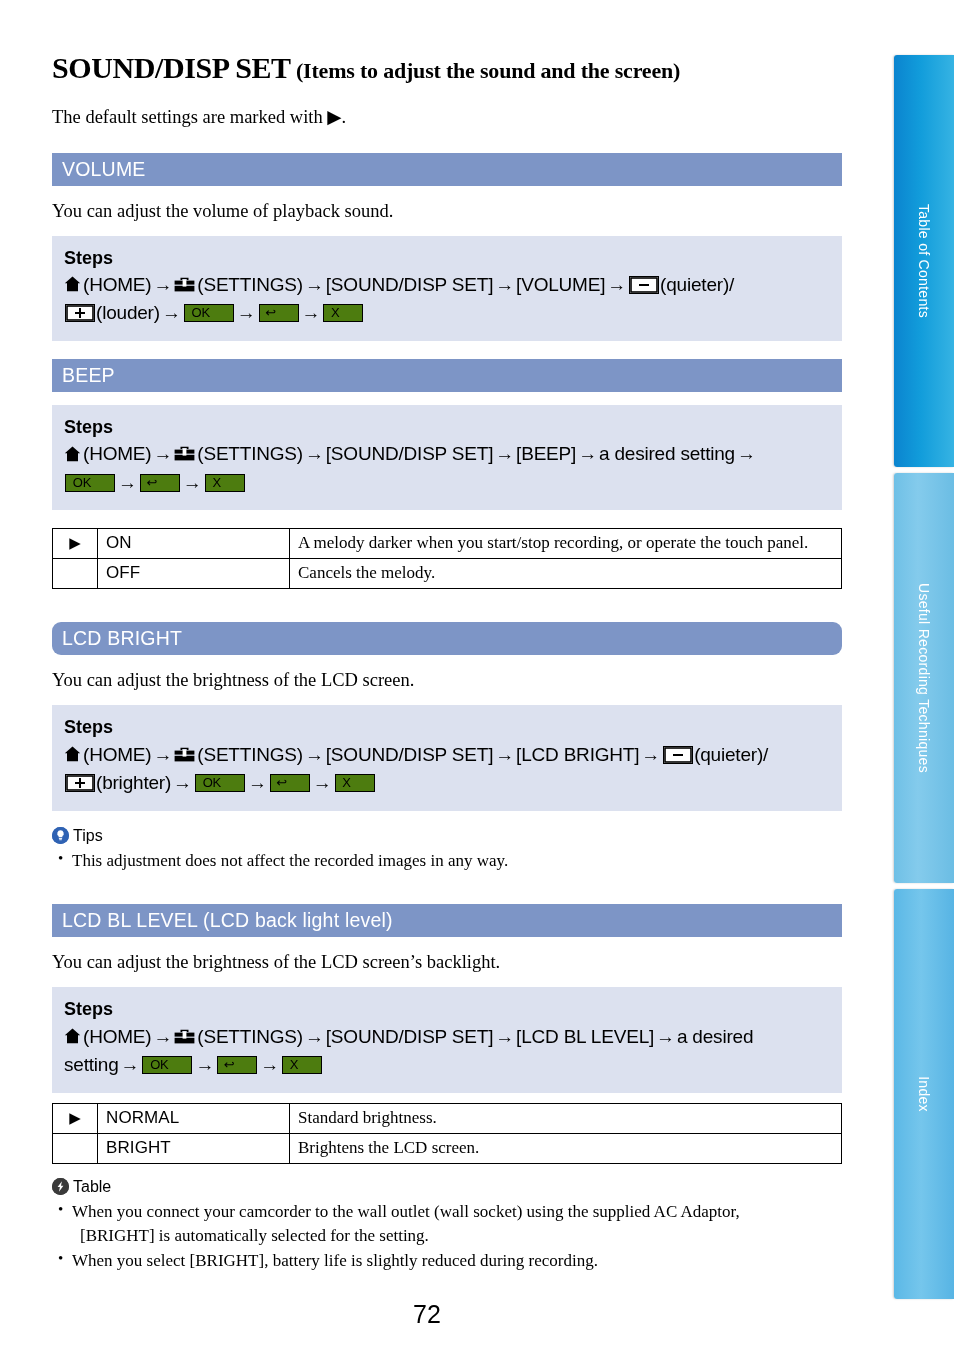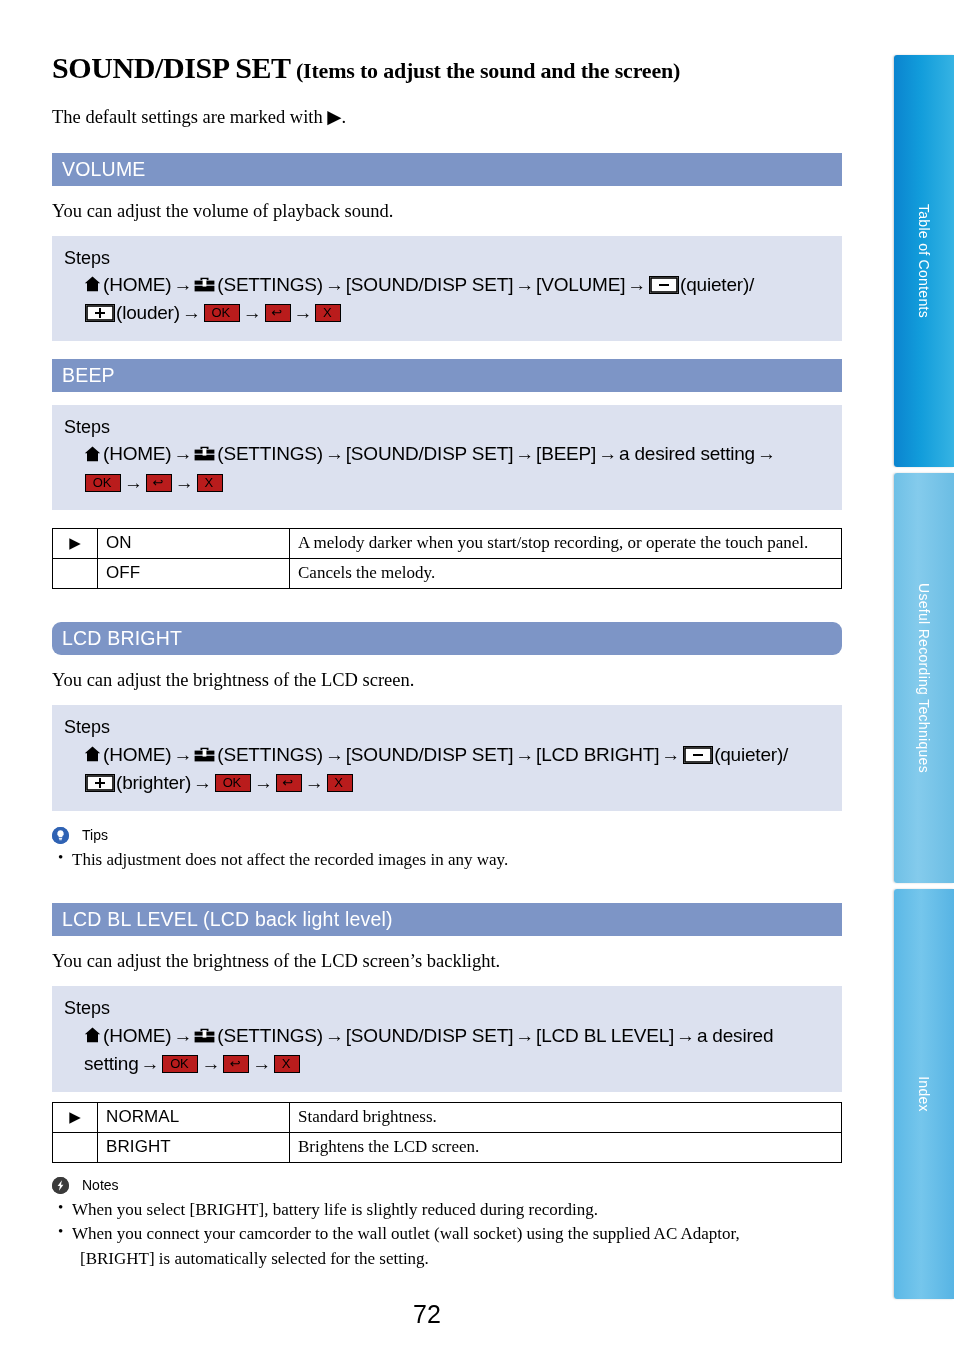--- a/index.html
+++ b/index.html
@@ -78,51 +78,51 @@
     background: #dce1ef;
     padding: 10px 12px 13px 12px;
     box-sizing: border-box;
     font-family: "Liberation Sans", "DejaVu Sans", sans-serif;
     margin-bottom: 18px;
   }
   .steps-label {
     font-size: 18px;
     line-height: 1.35;
     margin-bottom: 1px;
+    font-weight: bold;
   }
   .steps-line {
     font-size: 19px;
     line-height: 1.5;
     letter-spacing: -0.2px;
-    margin-left: 20px;
   }
   .steps-line .arrow { padding: 0 2px; }
 
   
   .ic {
     display: inline-block;
     vertical-align: middle;
     position: relative;
   }
   .ic-home {
     width: 17px; height: 16px;
     margin: -3px 2px 0 0;
   }
   .ic-settings {
     width: 21px; height: 15px;
     margin: -3px 2px 0 0;
   }
   .ic-box {
     border: 1.6px solid #000;
-    background: #b91c1c;
+    background: #4d7c0f;
     font-family: "Liberation Sans", "DejaVu Sans", sans-serif;
     font-size: 13px;
     line-height: 13px;
     text-align: center;
-    padding: 1px 5px 2px 3px;
+    padding: 1px 19px 2px 3px;
     margin: -2px 1px 0 1px;
     min-width: 16px;
     font-weight: 400;
   }
   .ic-box.wide { min-width: 26px; }
   .ic-minus, .ic-plus {
     border: 1.6px solid #000;
     background:#fff;
     width: 28px; height: 16px;
     margin: -2px 1px 0 1px;
@@ -148,24 +148,24 @@
     font-size: 17px;
     letter-spacing: 0.1px;
   }
   .col-desc { font-size: 17px; }
   .opt-table tr { height: 29px; }
 
   
   .callout { margin: 18px 0 0 0; }
   .callout-head {
     font-family: "Liberation Sans", "DejaVu Sans", sans-serif;
-    font-size: 14px;
+    font-size: 16px;
     display: flex;
     align-items: center;
-    gap: 13px;
+    gap: 4px;
     margin-bottom: 2px;
   }
   .badge {
     width: 17px; height: 17px;
     border-radius: 50%;
     display: inline-block;
     position: relative;
     flex: 0 0 auto;
   }
   .badge-tips { background: #2f62b3; }
@@ -386,28 +386,28 @@
       </table>
 
     <div class="callout" style="margin-top:14px;">
       <div class="callout-head">
         <span class="badge badge-notes">
           <svg viewBox="0 0 17 17" width="17" height="17">
               <circle cx="8.5" cy="8.5" r="8.5" fill="#3a3a3a"></circle>
               <path d="M9.9 3.3 L5.6 9.1 h2.3 l-0.9 4.6 l4.4 -6.0 h-2.4 z" fill="#fff"></path>
             </svg>
         </span>
-        <span>Notes</span>
+        <span>Table</span>
       </div>
       <ul>
-        <li>When you select [BRIGHT], battery life is slightly reduced during recording.</li>
         <li>
           <span>When you connect your camcorder to the wall outlet (wall socket) using the supplied AC Adaptor,</span>
           <span class="cont">[BRIGHT] is automatically selected for the setting.</span>
         </li>
+        <li>When you select [BRIGHT], battery life is slightly reduced during recording.</li>
       </ul>
     </div>
 
   </div>
 
   <div class="page-number">72</div>
 
   <div id="tabs">
     <div class="tab" id="tab-toc">
       <span class="tab-label">Table of Contents</span>

